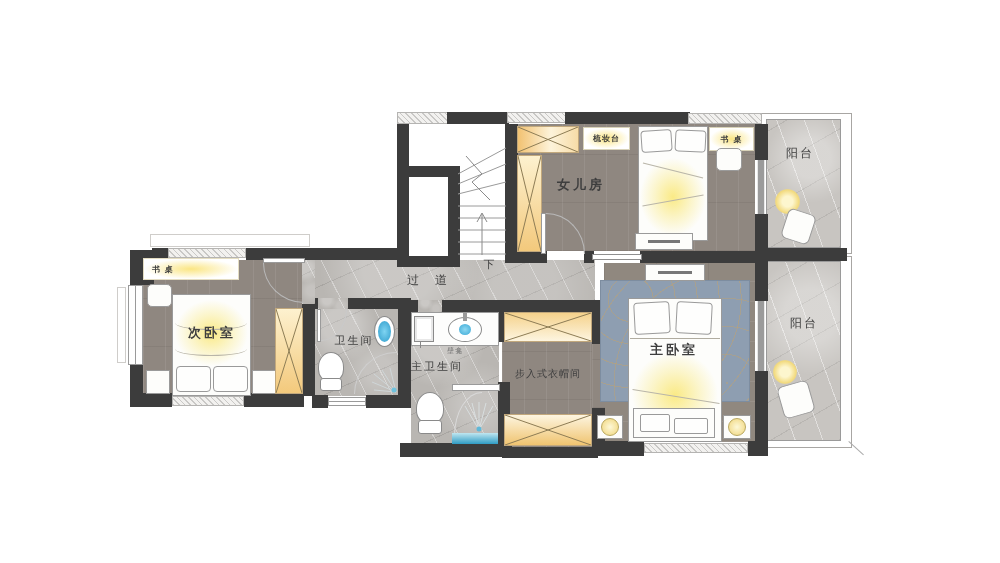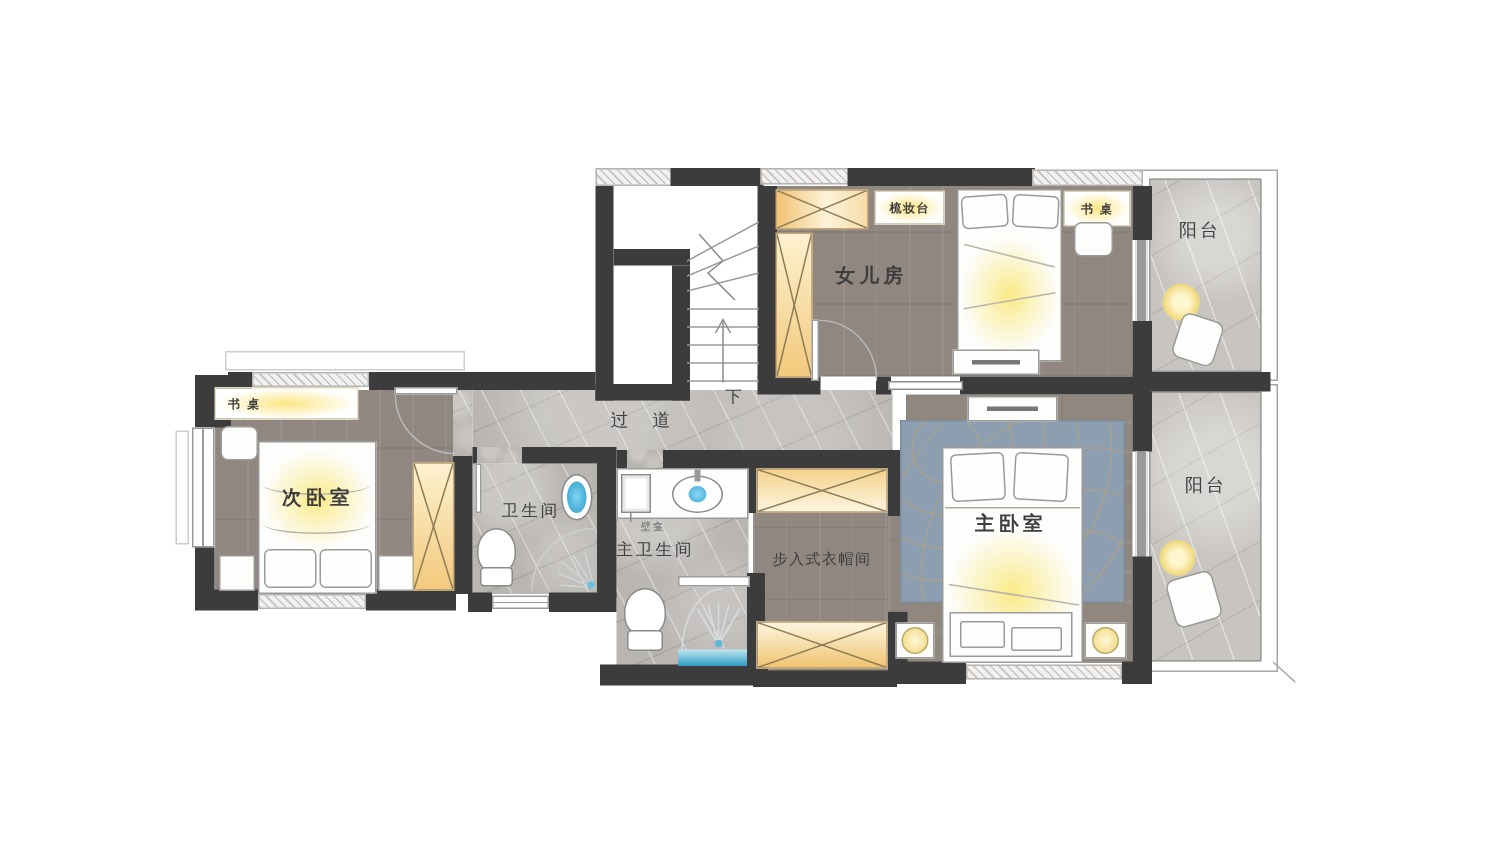--- a/index.html
+++ b/index.html
@@ -230,21 +230,21 @@
     <circle cx="24" cy="24" r="2.5" fill="#6fc2dd"></circle>
   </svg>
 
   <div class="marble" style="left:418px;top:300px;width:24px;height:12px;"></div>
   <div style="left:411px;top:312px;width:88px;height:34px;background:#fdfdfc;border:1px solid #9a9a9a;"></div>
   <div style="left:414px;top:316px;width:20px;height:26px;background:#fff;border:1px solid #8a8a8a;box-shadow:inset 0 0 0 2px #e8e8e8;"></div>
   <div style="left:448px;top:317px;width:34px;height:25px;background:#fff;border:1px solid #8a8a8a;border-radius:50%;"></div>
   <div style="left:459px;top:324px;width:12px;height:11px;background:radial-gradient(#8fd9f2,#3aa8d6);border-radius:50%;"></div>
   <div style="left:463px;top:313px;width:4px;height:8px;background:#9a9a9a;"></div>
   <div style="left:420px;top:342px;width:1px;height:6px;background:#888;"></div>
-  <div class="lbl" style="left:422px;top:348px;width:26px;font-size:7px;letter-spacing:1px;color:#6e6e6e;">壁龛</div>
+  <div class="lbl" style="left:442px;top:348px;width:26px;font-size:7px;letter-spacing:1px;color:#6e6e6e;">壁龛</div>
   <div class="lbl" style="left:408px;top:361px;width:58px;font-size:11px;">主卫生间</div>
   <div style="left:416px;top:392px;width:28px;height:32px;background:#fff;border:1px solid #8a8a8a;border-radius:50% 50% 42% 42%;"></div>
   <div style="left:418px;top:420px;width:24px;height:14px;background:#fff;border:1px solid #8a8a8a;border-radius:3px;"></div>
   <div style="left:452px;top:384px;width:48px;height:7px;background:#fff;border:1px solid #9a9a9a;"></div>
   <div class="arc" style="left:454px;top:392px;width:28px;height:44px;border-left:1px solid #dadada;border-top:1px solid #dadada;border-radius:100% 0 0 0;"></div>
   <svg style="left:462px;top:400px;width:34px;height:34px;" viewBox="0 0 34 34">
     <g stroke="#d8dedf" stroke-width="1">
         <line x1="17" y1="30" x2="3" y2="6"></line>
         <line x1="17" y1="30" x2="10" y2="3"></line>
         <line x1="17" y1="30" x2="17" y2="2"></line>

